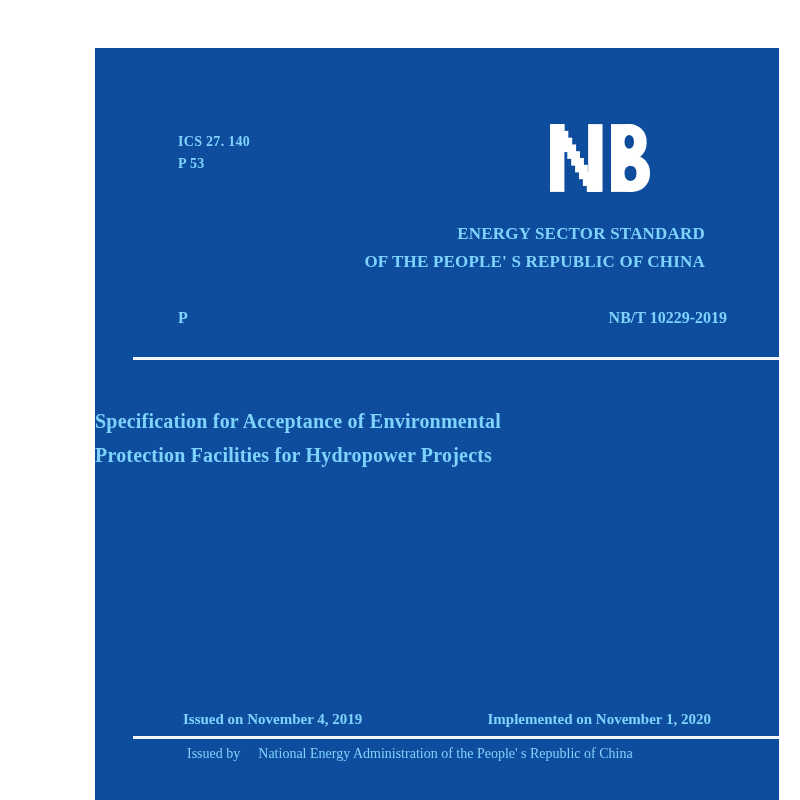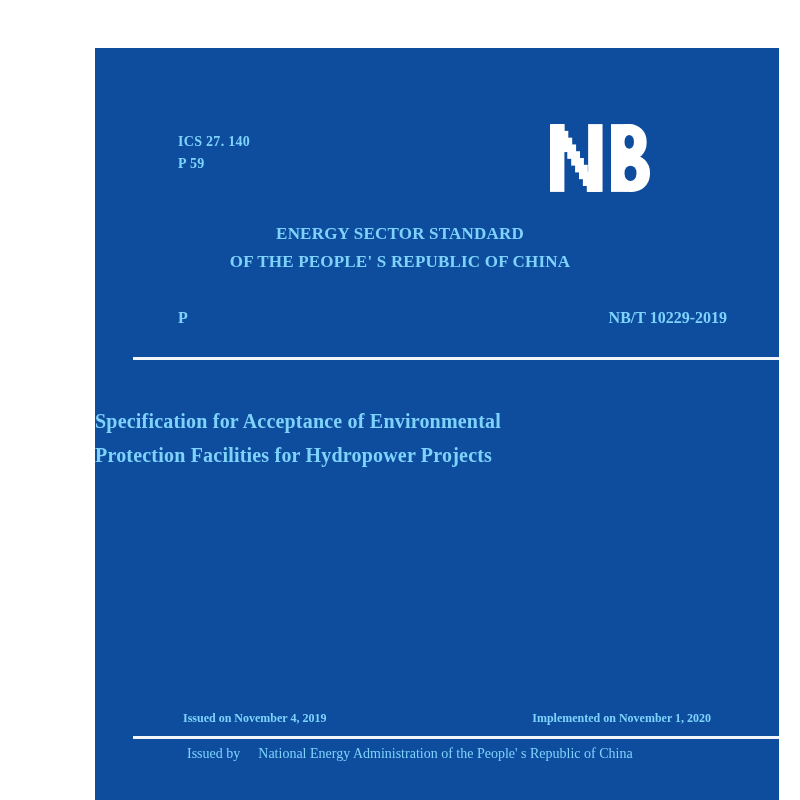--- a/index.html
+++ b/index.html
@@ -26,21 +26,21 @@
     letter-spacing: 0.3px;
   }
   .nb-logo {
     position: absolute;
     left: 455px; top: 72px;
     width: 100px; height: 76px;
   }
   .header-block {
     position: absolute;
     left: 0; top: 172px; width: 610px;
-    text-align: center;
+    text-align: right;
     font-weight: bold;
   }
   .header-en { font-size: 17px; line-height: 28px; letter-spacing: 0.2px; }
   .header-cn { font-size: 17px; line-height: 26px; margin-top: 3px; letter-spacing: 1px; }
   .num-row {
     position: absolute;
     left: 83px; right: 52px; top: 261px;
     display: flex; justify-content: space-between; align-items: baseline;
     font-size: 16px; font-weight: bold;
   }
@@ -54,38 +54,38 @@
     position: absolute;
     left: 0; top: 356px; width: 610px;
     text-align: left; font-weight: bold;
   }
   .title-en { font-size: 20px; line-height: 34px; letter-spacing: 0.2px; }
   .title-cn { font-size: 26px; line-height: 34px; margin-top: 8px; letter-spacing: 2px; }
   .dates-row {
     position: absolute;
     left: 88px; right: 68px; top: 663px;
     display: flex; justify-content: space-between; align-items: baseline;
-    font-size: 12px; font-weight: bold;
+    font-size: 15px; font-weight: bold;
   }
   .issued-row {
     position: absolute;
     left: 92px; right: 20px; top: 698px;
     display: flex; align-items: center;
     font-size: 14px; font-weight: normal;
   }
   .issued-row .gap { width: 18px; }
 </style>
 </head>
 <body>
 
 <div class="cover">
 
   <div class="ics-block">
     <div>ICS 27. 140</div>
-    <div>P 59</div>
+    <div>P 53</div>
   </div>
 
   <svg class="nb-logo" viewBox="0 0 118 80" aria-label="NB">
     <g fill="#ffffff">
 
       <rect x="0" y="0" width="17" height="80"></rect>
 
       <rect x="2" y="0" width="15" height="9"></rect>
       <rect x="6.6" y="8" width="15" height="9"></rect>
       <rect x="11.2" y="16" width="15" height="9"></rect>

